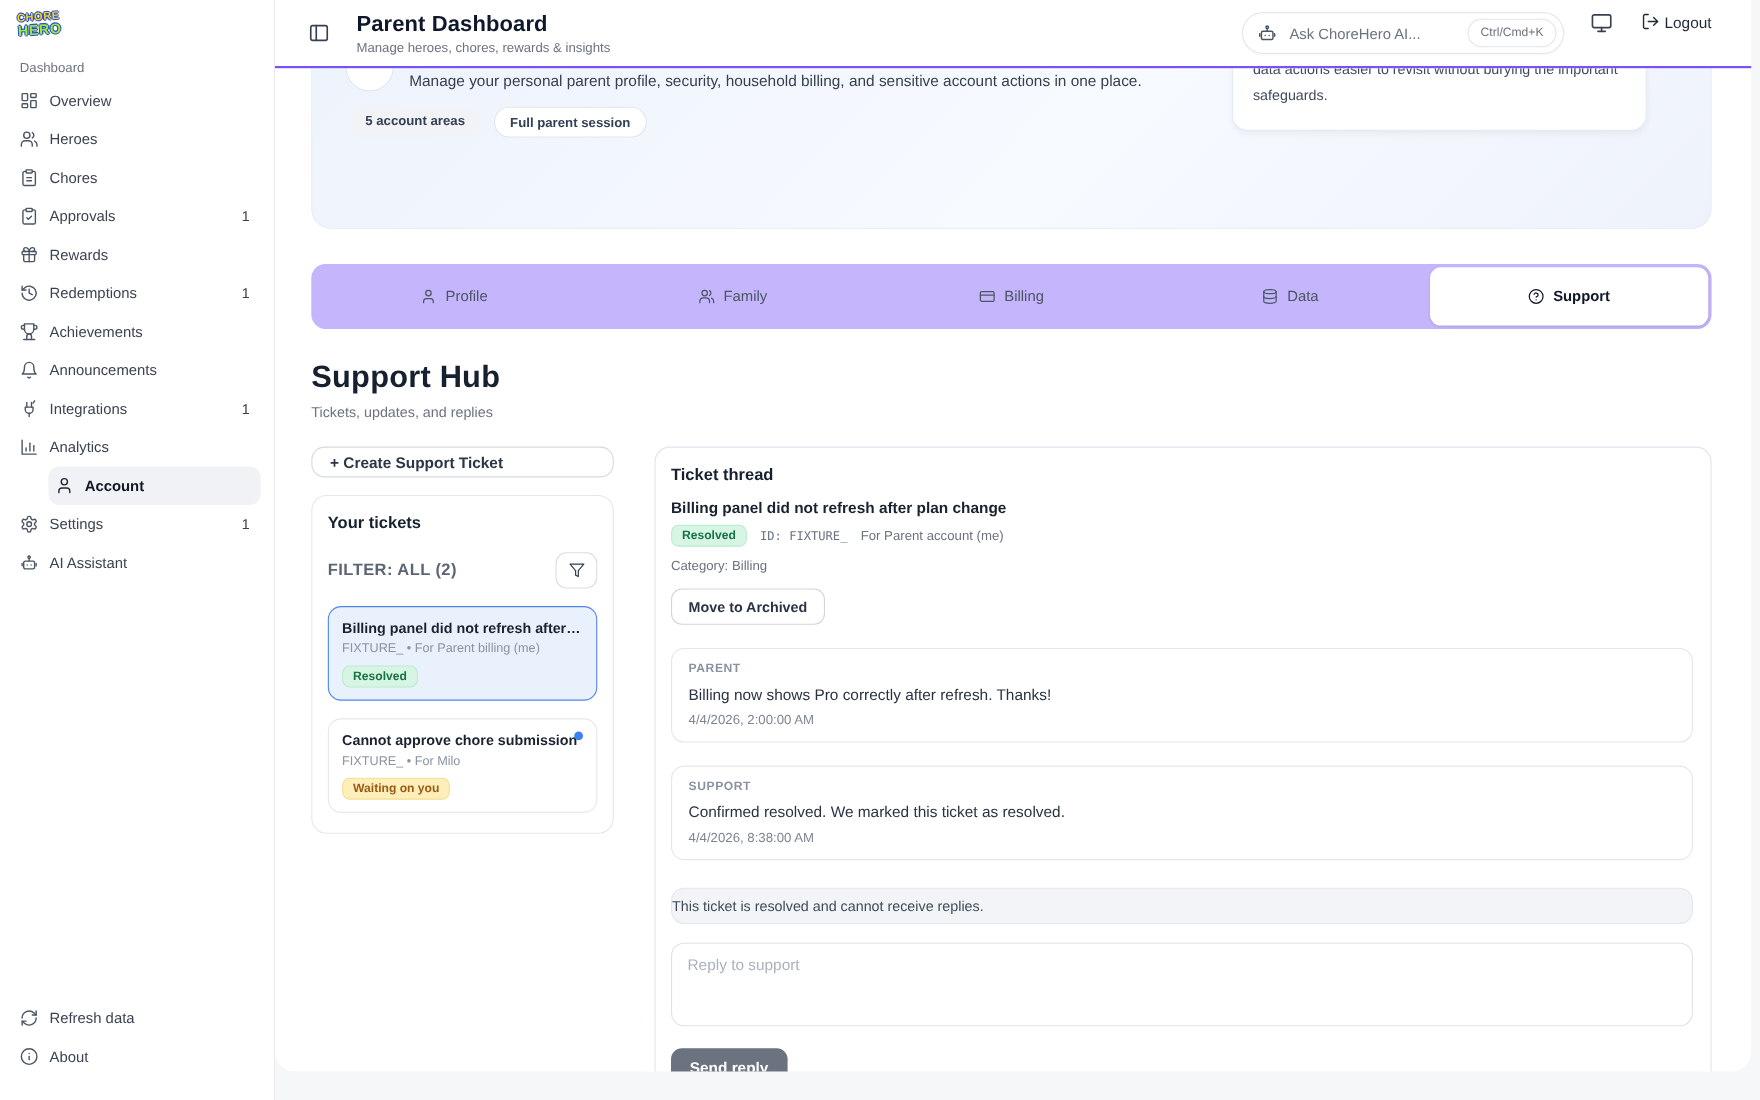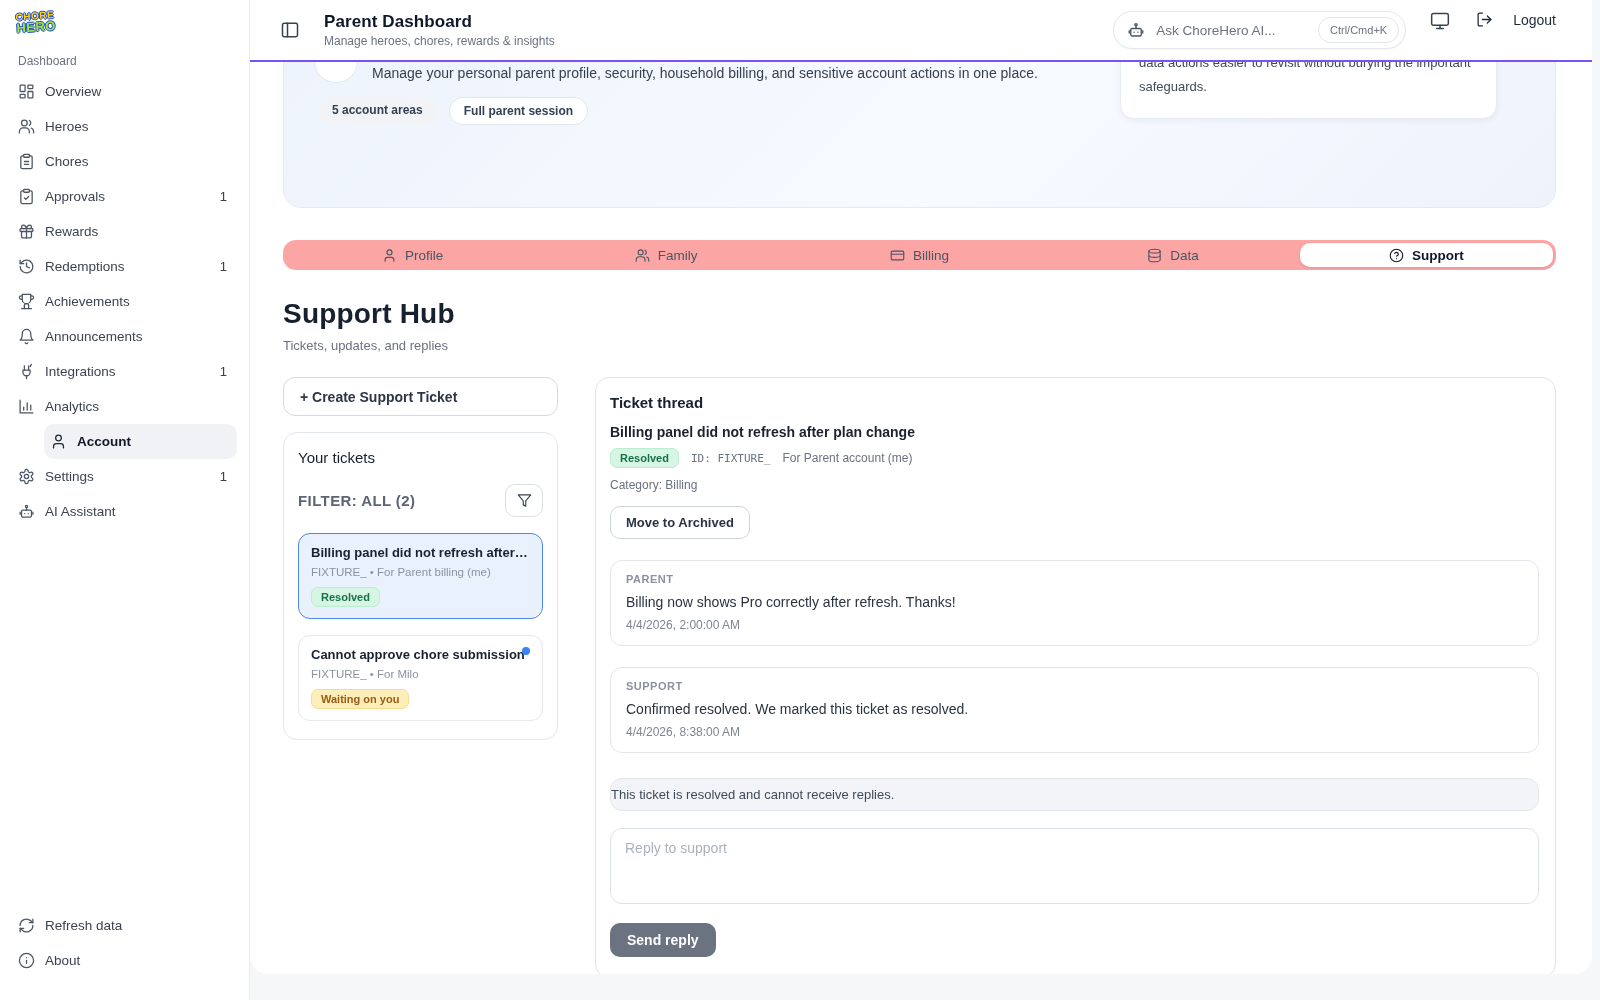--- a/index.html
+++ b/index.html
@@ -25,69 +25,69 @@
   .nav-item.active svg { stroke:#1f2937; }
   .sidebar-footer { margin-top:auto; margin-bottom:22px; display:flex; flex-direction:column; }
   icon, svg.ic { fill:none; stroke-width:1.8; stroke-linecap:round; stroke-linejoin:round; }
 
   
   .main { position:fixed; left:250px; top:0; right:8px; height:1000px; display:flex; flex-direction:column; }
   .topbar { height:62px; background:#ffffff; border-bottom:2px solid #7a52f4; display:flex;
             align-items:center; padding:0 20px 0 30px; flex:0 0 auto; z-index:5; }
   .toggle-btn { width:22px; height:22px; margin-right:22px; cursor:pointer; display:flex; align-items:center; }
   .toggle-btn svg { width:20px; height:20px; stroke:#374151; }
-  .title-block .app-title { font-size:17px; font-weight:800; color:#0f172a; letter-spacing:0.1px; }
+  .title-block .app-title { font-size:20px; font-weight:800; color:#0f172a; letter-spacing:0.1px; }
   .title-block .app-subtitle { font-size:12px; color:#6b7280; margin-top:2px; }
   .topbar-right { margin-left:auto; display:flex; align-items:flex-start; gap:24px; }
   .ai-search { position:relative; width:293px; height:38px; }
   .ai-search input { width:100%; height:100%; border:1px solid #e5e7eb; border-radius:19px; background:#fff;
                      padding:0 92px 0 42px; font-size:13.5px; color:#374151; outline:none;
                      box-shadow:0 1px 2px rgba(16,24,40,0.04); font-family:"Liberation Sans",sans-serif; }
   .ai-search input::placeholder { color:#6b7280; }
   .ai-search .bot-ic { position:absolute; left:14px; top:10px; width:18px; height:18px; stroke:#4b5563; }
   .kbd-badge { position:absolute; right:7px; top:6px; height:26px; display:flex; align-items:center;
                border:1px solid #e2e5e9; border-radius:13px; padding:0 11px; font-size:11px; color:#6b7280; background:#fff; }
   .monitor-btn { width:22px; height:22px; cursor:pointer; }
   .monitor-btn svg { width:20px; height:20px; stroke:#374151; }
-  .logout-btn { display:flex; align-items:center; gap:20px; font-size:14px; color:#1f2937; cursor:pointer; margin-right:16px; }
+  .logout-btn { display:flex; align-items:center; gap:4px; font-size:14px; color:#1f2937; cursor:pointer; margin-right:16px; }
   .logout-btn svg { width:17px; height:17px; stroke:#1f2937; }
 
   
   .content { flex:1 1 auto; background:#ffffff; border-radius:0 0 18px 18px; margin-bottom:26px;
              padding:0 36px 0 33px; overflow:hidden; position:relative; }
 
   .hero-card { margin-top:-40px; height:186px; border-radius:18px; border:1px solid #e4eaf4;
                background:linear-gradient(135deg,#edf3fc 0%,#f7faff 55%,#eef2fb 100%);
                display:flex; padding:16px 58px 16px 30px; }
   .hero-left { flex:1; }
   .hero-avatar { width:44px; height:44px; border-radius:50%; background:#ffffff; border:1px solid #e2e8f0; float:left; margin-right:14px; }
   .hero-desc { font-size:14px; color:#353f4e; padding-top:26px; }
   .hero-badges { clear:both; display:flex; gap:12px; margin-top:16px; padding-left:4px; }
   .pill { font-size:12px; font-weight:600; color:#334155; border-radius:999px; padding:6px 14px; }
   .pill.soft { background:#f1f3f6; }
   .pill.outline { background:#ffffff; border:1px solid #e2e6ea; }
   .hero-tip { width:377px; margin-top:-28px; background:#ffffff; border:1px solid #e6eaf2; border-radius:14px;
               box-shadow:0 2px 6px rgba(16,24,40,0.05); padding:16px 18px; font-size:13px; line-height:1.8; color:#3f4a5a; height:108px; }
 
-  .tabs { margin-top:32px; height:30px; background:#fca5a5; border-radius:13px; display:flex; padding:3px; }
+  .tabs { margin-top:32px; height:59px; background:#c4b5fd; border-radius:13px; display:flex; padding:3px; }
   .tab { flex:1; display:flex; align-items:center; justify-content:center; gap:8px; font-size:13.5px;
          color:#4b5563; border-radius:10px; cursor:pointer; }
   .tab svg { width:15px; height:15px; stroke:#4b5563; }
   .tab.active { background:#ffffff; color:#0f172a; font-weight:700; box-shadow:0 1px 3px rgba(16,24,40,0.12); }
   .tab.active svg { stroke:#111827; }
 
   .hub-title { margin-top:28px; font-size:28px; font-weight:800; color:#16202e; letter-spacing:0.2px; }
   .hub-subtitle { margin-top:8px; font-size:13px; color:#6b7280; }
 
   .support-row { display:flex; margin-top:24px; align-items:flex-start; }
   .left-col { width:275px; flex:0 0 auto; }
-  .create-btn { width:100%; height:39px; background:#fff; border:1px solid #d6dae0; border-radius:12px;
+  .create-btn { width:100%; height:28px; background:#fff; border:1px solid #d6dae0; border-radius:12px;
                 display:flex; align-items:center; padding:0 16px; font-size:14px; font-weight:700; color:#2c3646; cursor:pointer; }
   .tickets-card { margin-top:16px; background:#fff; border:1px solid #e3e7ee; border-radius:14px; padding:16px 14px 18px 14px; }
-  .tickets-title { font-size:15px; font-weight:400; color:#16202e; }
+  .tickets-title { font-size:15px; font-weight:700; color:#16202e; }
   .filter-row { display:flex; align-items:center; justify-content:space-between; margin-top:18px; }
   .filter-label { font-size:15px; font-weight:700; letter-spacing:0.4px; color:#5b6573; }
   .filter-btn { width:38px; height:33px; border:1px solid #d9dee5; border-radius:10px; background:#fff;
                 display:flex; align-items:center; justify-content:center; cursor:pointer; }
   .filter-btn svg { width:15px; height:15px; stroke:#374151; }
   .ticket-item { position:relative; margin-top:16px; border:1px solid #e5e8ec; background:#fff; border-radius:12px;
                  padding:11px 12px; cursor:pointer; }
   .ticket-item.selected { border:1.5px solid #4f86ec; background:#e9f1fd; }
   .ticket-title { font-size:13px; font-weight:700; color:#1a2230; white-space:nowrap; overflow:hidden; text-overflow:ellipsis; }
   .ticket-meta { font-size:11.5px; color:#8b93a0; margin-top:6px; }

